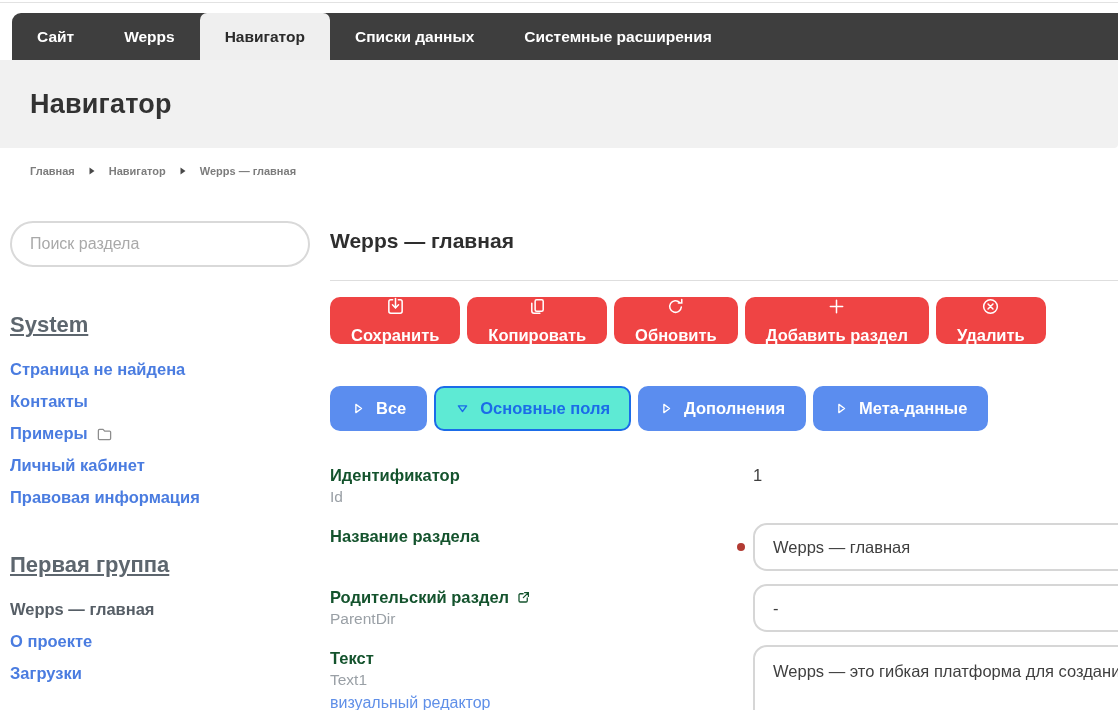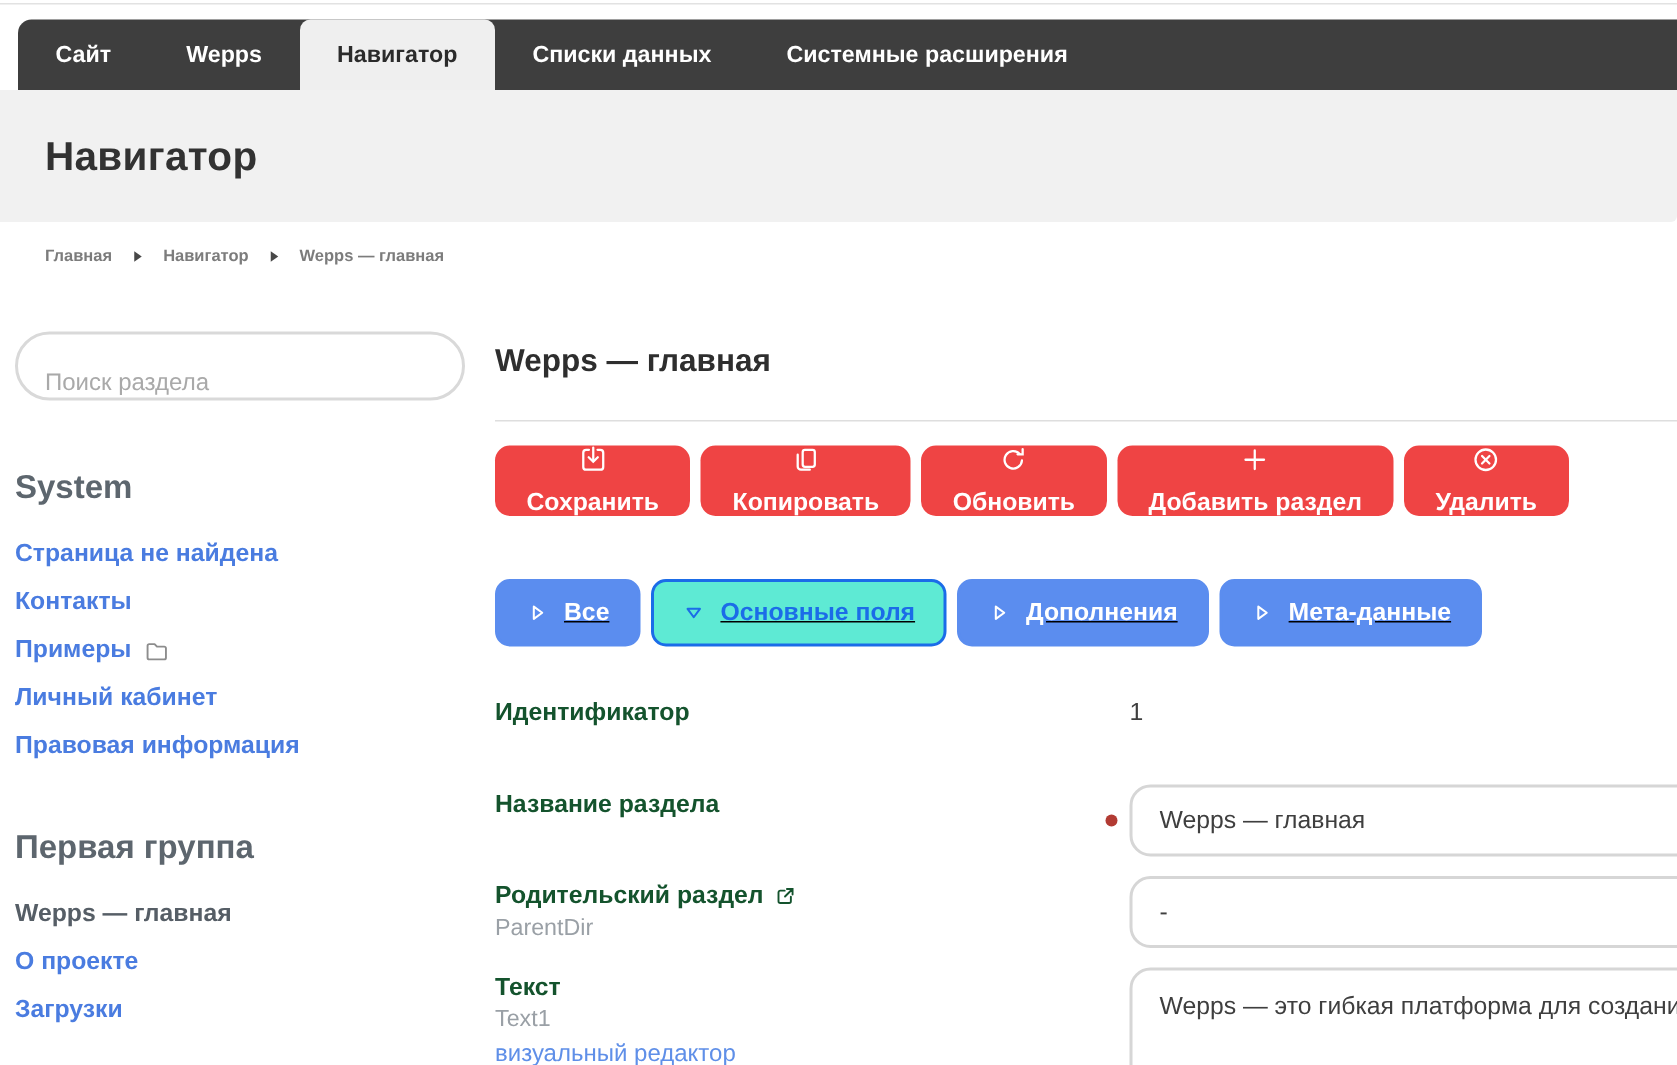--- a/index.html
+++ b/index.html
@@ -24,43 +24,43 @@
   .crumb { color:#7c7c7c; font-weight:700; font-size:11px; }
   .crumb-sep { color:#484848; margin:0 12px; display:flex; align-items:center; }
 
   
   .content { display:flex; padding:44px 0 0 10px; align-items:flex-start; }
   .sidebar { width:300px; flex-shrink:0; }
   .main { flex:1; min-width:0; padding-left:20px; margin-top:8px; }
 
   
   .search-box { height:46px; border:2px solid #d9d9d9; border-radius:24px;
-    display:flex; align-items:flex-end; padding:0 16px 0 18px; background:#fff; }
+    display:flex; align-items:center; padding:0 16px 0 18px; background:#fff; }
   .search-box input { border:none; outline:none; flex:1; font-size:16px; color:#444;
     font-family:"Liberation Sans", sans-serif; background:transparent; }
   .search-box input::placeholder { color:#a9a9a9; }
   .search-icon { color:#b5b5b5; display:flex; }
-  .side-group-title { margin-top:45px; font-size:22px; font-weight:700; color:#5d666e; }
+  .side-group-title { margin-top:45px; font-size:22px; font-weight:700; color:#5d666e;text-decoration:underline; }
   .side-list { list-style:none; margin-top:22px; }
   .side-item { margin-bottom:13px; font-size:16.5px; font-weight:700; color:#4a7ce0;
     cursor:pointer; display:flex; align-items:center; gap:8px; line-height:19px; }
   .side-item .folder-ic { color:#8d8d8d; display:flex; margin-top:1px; }
   .side-item.selected { color:#565e66; cursor:default; }
 
   
   .doc-title { font-size:21px; font-weight:700; color:#2e2e2e; }
   .divider { margin-top:27px; height:1px; background:#dedede; }
   .actions { margin-top:16px; display:flex; gap:7px; flex-wrap:nowrap; }
   .btn { display:inline-flex; align-items:center; gap:10px; height:47px; padding:0 21px;
     background:#ef4444; color:#fff; border:none; border-radius:10px; font-weight:700;
     font-size:16.5px; cursor:pointer; font-family:"Liberation Sans", sans-serif;
     white-space:nowrap;flex-direction:column; }
   .btn svg { flex-shrink:0; }
 
-  .section-tabs { margin-top:42px; display:flex; gap:7px;text-decoration:underline; }
+  .section-tabs { margin-top:42px; display:flex; gap:7px; }
   .stab { display:inline-flex; align-items:center; gap:10px; height:45px; padding:0 19px;
     background:#5b8def; color:#fff; border:2px solid #5b8def; border-radius:10px;
     font-weight:700; font-size:16.5px; cursor:pointer;
     font-family:"Liberation Sans", sans-serif; white-space:nowrap; }
   .stab.active { background:#5eead4; color:#1b6ce8; border-color:#1b6ce8;text-align:right; }
 
   .fields { margin-top:31px; }
   .field-row { display:flex; align-items:flex-start; margin-bottom:13px; min-height:48px; }
   .f-left { width:407px; flex-shrink:0; padding-top:2px; }
   .f-label { color:#14532d; font-weight:700; font-size:16.5px; line-height:22px;
@@ -247,20 +247,21 @@
           <span>Мета-данные</span>
         </button>
       </div>
     <div class="fields">
 
     <div class="field-row">
           <div class="f-left">
             <div class="f-label">
               <span>Идентификатор</span>
             </div>
+            <div class="f-code">Id</div>
           </div>
           <div class="f-req"></div>
           <div class="f-right">
             <div class="f-static">1</div>
           </div>
         </div>
         <div class="field-row">
           <div class="f-left">
             <div class="f-label">
               <span>Название раздела</span>

